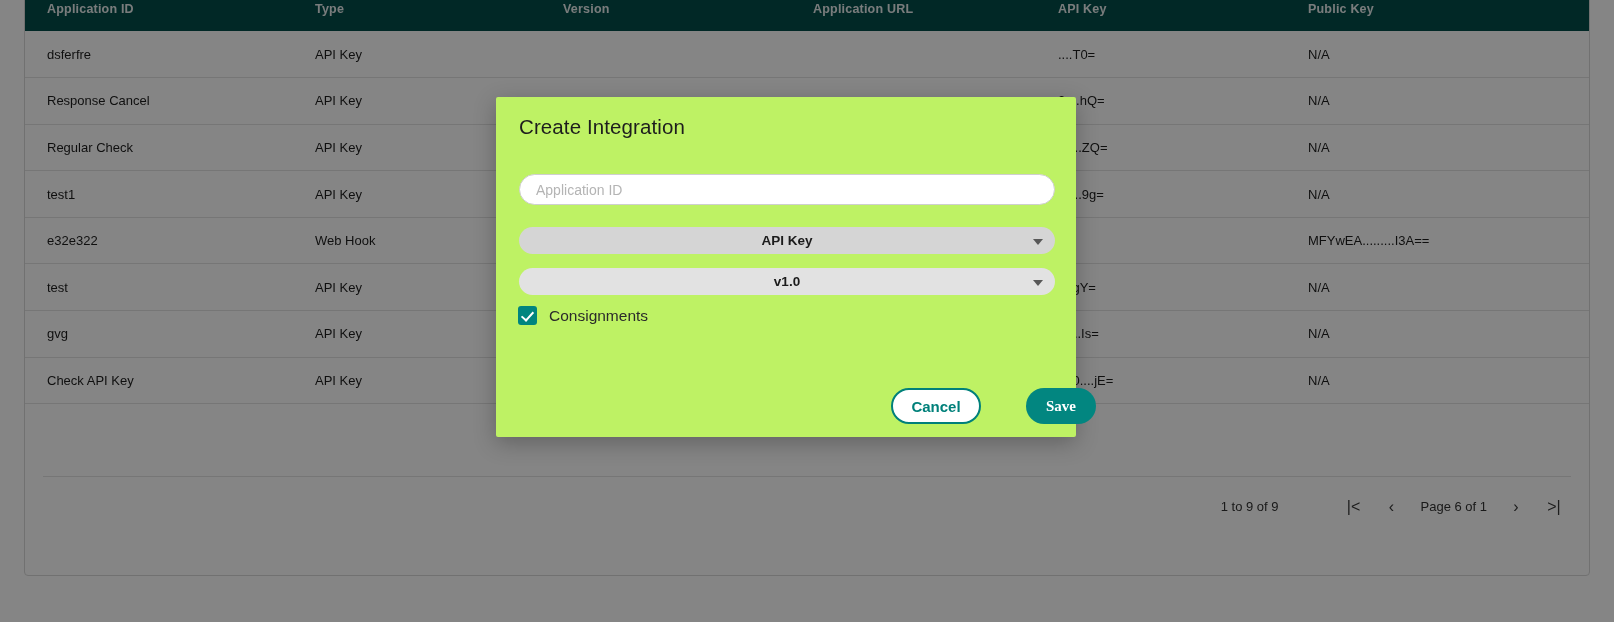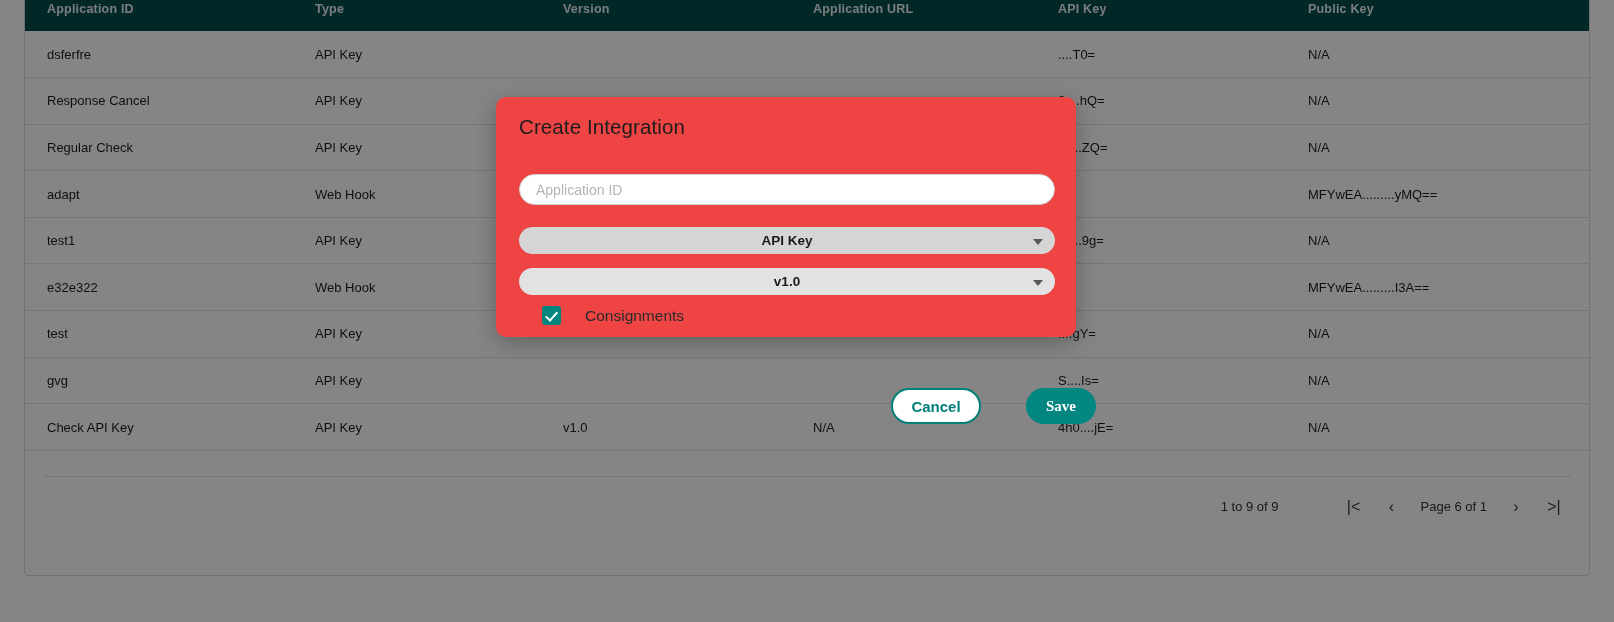--- a/index.html
+++ b/index.html
@@ -106,23 +106,23 @@
   .scrim {
     position: absolute; inset: 0;
     background: rgba(0,0,0,0.48);
     z-index: 50;
   }
 
   
   .modal {
     position: absolute;
     left: 496px; top: 97px;
-    width: 580px; height: 240px;
-    background: #ef4444;
-    border-radius: 10px;
+    width: 580px; height: 340px;
+    background: #bef264;
+    border-radius: 2px;
     z-index: 60;
     box-shadow: 0 6px 22px rgba(0,0,0,0.26);
     padding: 0;
   }
   .modal-title {
     position: absolute; left: 23px; top: 18px;
     font-size: 20.5px; color: #1d1d1d; font-weight: normal;
     letter-spacing: .1px;
   }
   .app-input {
@@ -151,21 +151,21 @@
   .sel-arrow {
     position: absolute; right: 12px; top: 50%;
     width: 0; height: 0; margin-top: -2px;
     border-left: 5px solid transparent;
     border-right: 5px solid transparent;
     border-top: 6px solid #585858;
   }
 
   .checkbox-row {
     position: absolute; left: 22px; top: 209px;
-    display: flex; align-items: center; gap: 24px; margin-left: 24px;
+    display: flex; align-items: center; gap: 12px;
   }
   .cbox {
     width: 19px; height: 19px;
     background: #00857f;
     border-radius: 3px;
     position: relative;
     flex: none;
   }
   .cbox::after {
     content: "";
@@ -244,28 +244,20 @@
           </tr>
           <tr>
             <td>Regular Check</td>
             <td>API Key</td>
             <td></td>
             <td></td>
             <td>N....ZQ=</td>
             <td>N/A</td>
           </tr>
           <tr>
-            <td>adapt</td>
-            <td>Web Hook</td>
-            <td></td>
-            <td></td>
-            <td></td>
-            <td>MFYwEA.........yMQ==</td>
-          </tr>
-          <tr>
             <td>test1</td>
             <td>API Key</td>
             <td></td>
             <td></td>
             <td>C....9g=</td>
             <td>N/A</td>
           </tr>
           <tr>
             <td>e32e322</td>
             <td>Web Hook</td>

